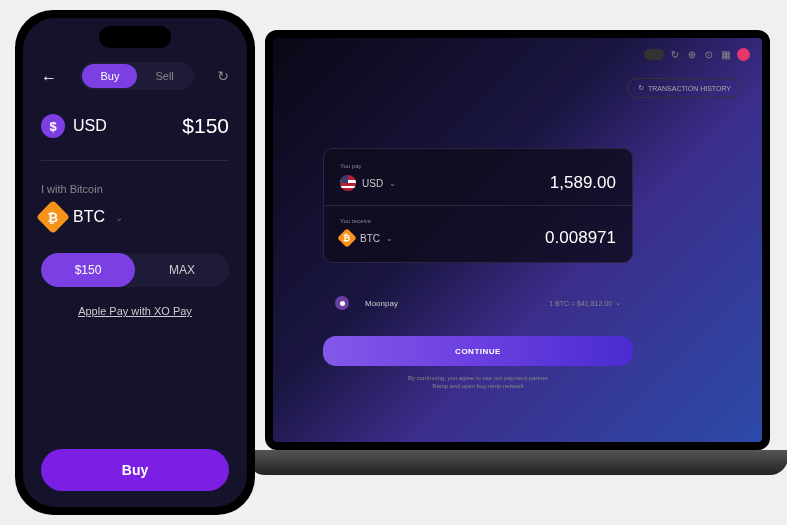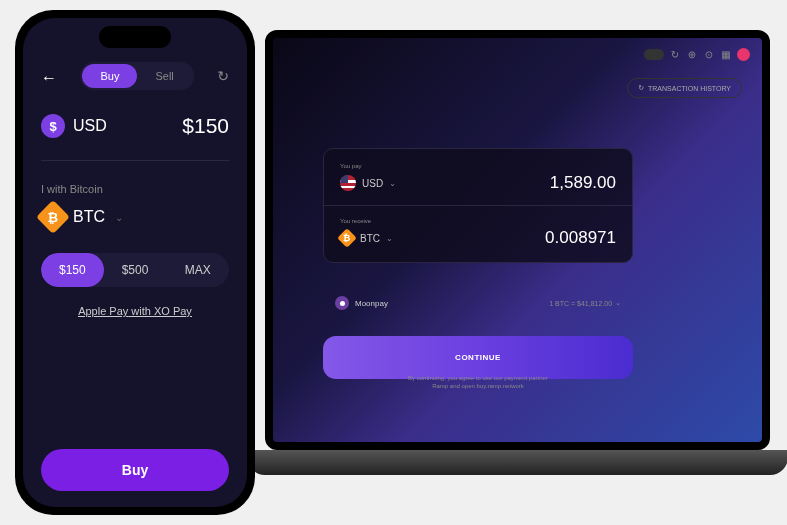--- a/index.html
+++ b/index.html
@@ -24,27 +24,27 @@
 .card-amount { color: #fff; font-size: 17px; }
 .flag-us { width: 16px; height: 16px; border-radius: 50%; background: linear-gradient(180deg, #b22234 0%, #b22234 33%, #fff 33%, #fff 50%, #b22234 50%, #b22234 67%, #fff 67%, #fff 83%, #b22234 83%); position: relative; }
 .flag-us::after { content: ''; position: absolute; top: 0; left: 0; width: 8px; height: 8px; background: #3c3b6e; border-top-left-radius: 8px; }
 .btc-icon { width: 14px; height: 14px; background: #f7931a; border-radius: 3px; transform: rotate(45deg); display: flex; align-items: center; justify-content: center; }
 .btc-icon span { transform: rotate(-45deg); color: #fff; font-size: 9px; font-weight: bold; }
 .currency-code { color: #ccc; font-size: 10px; }
 .chevron { color: #888; font-size: 8px; }
 .card-divider { height: 1px; background: #2a2540; margin: 12px -16px; }
 
 .provider-row { position: absolute; left: 50px; top: 250px; width: 310px; display: flex; align-items: center; justify-content: space-between; padding: 8px 12px; }
-.provider-left { display: flex; align-items: center; gap: 6px; }
+.provider-left { display: flex; align-items: center; gap: 16px; }
 .provider-icon { width: 14px; height: 14px; background: #6b3fa0; border-radius: 50%; display: flex; align-items: center; justify-content: center; }
 .provider-icon::after { content: ''; width: 5px; height: 5px; background: #fff; border-radius: 50%; }
 .provider-name { color: #ccc; font-size: 8px; }
 .provider-rate { color: #888; font-size: 7px; display: flex; align-items: center; gap: 3px; }
 
-.continue-btn { position: absolute; left: 50px; top: 298px; width: 310px; height: 43px; background: linear-gradient(90deg, #8458e8 0%, #6b3fe0 50%, #4a2cd0 100%); border-radius: 13px; color: #fff; font-size: 8px; font-weight: 600; display: flex; align-items: center; justify-content: center; letter-spacing: 0.5px; }
+.continue-btn { position: absolute; left: 50px; top: 298px; width: 310px; height: 30px; background: linear-gradient(90deg, #8458e8 0%, #6b3fe0 50%, #4a2cd0 100%); border-radius: 13px; color: #fff; font-size: 8px; font-weight: 600; display: flex; align-items: center; justify-content: center; letter-spacing: 0.5px; }
 
 .disclaimer { position: absolute; left: 50px; top: 336px; width: 310px; text-align: center; color: #888; font-size: 6px; line-height: 1.4; }
 
 
 .phone { position: absolute; left: 15px; top: 10px; width: 240px; height: 505px; background: #000; border-radius: 38px; padding: 8px; }
 .phone-screen { width: 100%; height: 100%; background: #15132b; border-radius: 32px; position: relative; overflow: hidden; padding: 16px 18px; }
 .phone-notch { position: absolute; top: 8px; left: 50%; transform: translateX(-50%); width: 72px; height: 22px; background: #000; border-radius: 14px; }
 
 .phone-header { display: flex; align-items: center; justify-content: space-between; margin-top: 28px; }
 .back-arrow { color: #fff; font-size: 16px; }
@@ -175,21 +175,20 @@
               <span>₿</span>
             </div>
           <span class="asset-code">BTC</span>
           <span class="chev-sm">⌄</span>
         </div>
       </div>
     </div>
 
     <div class="preset-row">
       <div class="preset active">$150</div>
-      <div class="preset">$500</div>
       <div class="preset">MAX</div>
     </div>
 
     <div class="pay-method">
       <u>Apple Pay</u><span> with </span><u>XO Pay</u>
     </div>
 
     <div class="buy-btn">
       <span>Buy</span>
     </div>

